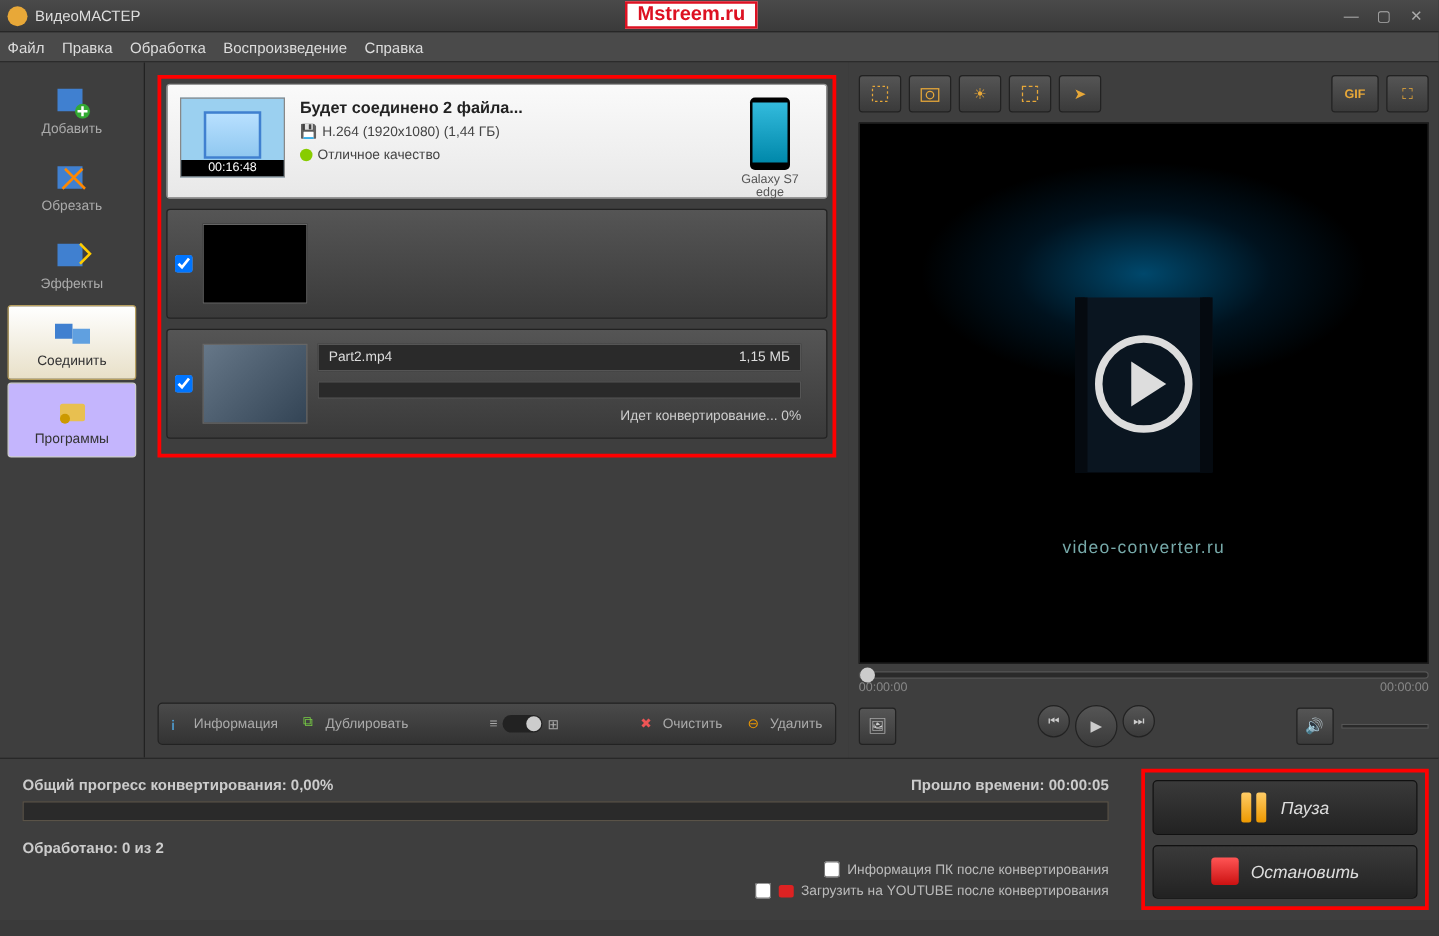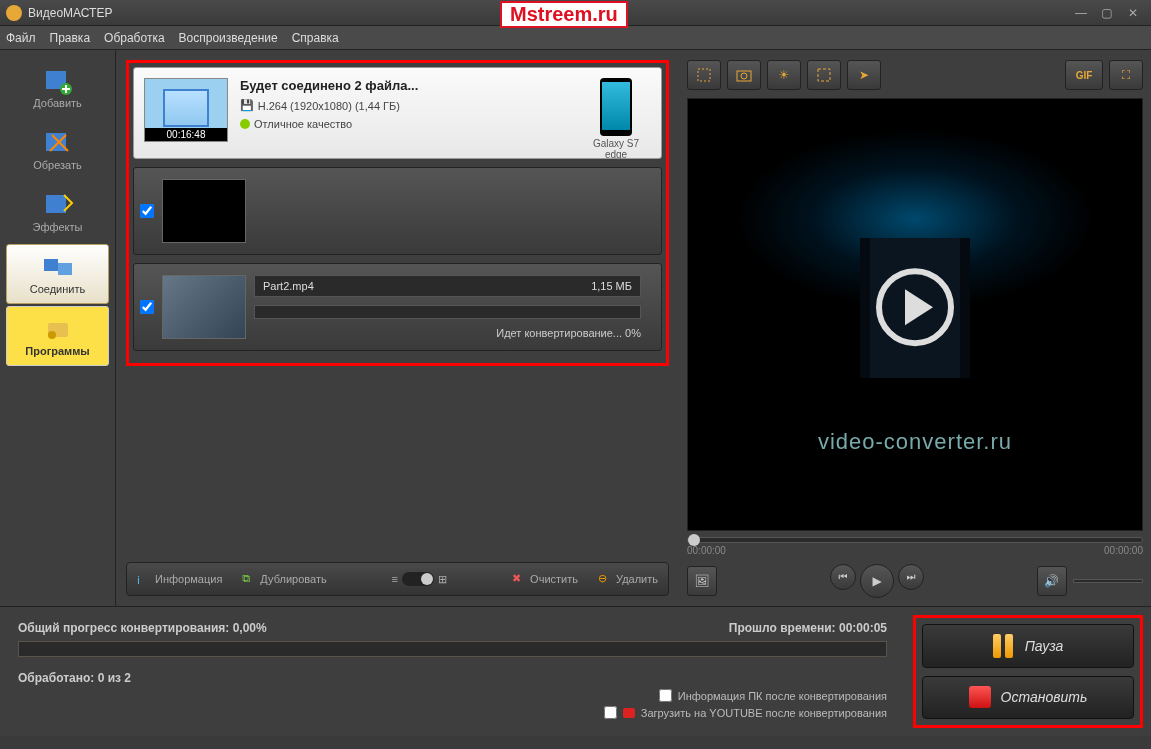--- a/index.html
+++ b/index.html
@@ -1,29 +1,29 @@
 <!DOCTYPE html>
 <html><head>
 <meta charset="utf-8">
 <style>
 * { box-sizing: border-box; margin: 0; padding: 0; font-family: Arial, sans-serif; }
 body { background: #3a3a3a; width: 1151px; height: 749px; overflow: hidden; color: #ccc; font-size: 12px; }
 .titlebar { height: 26px; background: linear-gradient(#4a4a4a,#3a3a3a); display: flex; align-items: center; padding: 0 6px; border-bottom: 1px solid #222; }
 .titlebar .logo { width: 16px; height: 16px; background: #e8a838; border-radius: 50%; margin-right: 6px; }
 .titlebar .title { color: #ddd; font-size: 12px; }
-.titlebar .watermark { position: absolute; left: 500px; top: 1px; color: #d12; font-weight: bold; font-size: 20px; border: 2px solid #d12; padding: 0 8px; background: #fff; }
+.titlebar .watermark { position: absolute; left: 500px; top: 1px; color: #d12; font-weight: bold; font-size: 16px; border: 2px solid #d12; padding: 0 8px; background: #fff; }
 .titlebar .winbtns { margin-left: auto; display: flex; gap: 2px; }
 .winbtn { width: 24px; height: 18px; display: flex; align-items: center; justify-content: center; color: #aaa; cursor: pointer; }
 .menubar { height: 24px; background: #4a4a4a; display: flex; align-items: center; padding: 0 6px; gap: 14px; border-bottom: 1px solid #222; }
 .menubar span { color: #ddd; font-size: 12px; cursor: pointer; }
 .workspace { display: flex; height: 556px; }
 .sidebar { width: 116px; background: #3e3e3e; padding-top: 6px; border-right: 1px solid #222; }
 .sidetool { height: 60px; display: flex; flex-direction: column; align-items: center; justify-content: center; color: #aaa; font-size: 11px; margin: 2px 6px; border-radius: 3px; cursor: pointer; }
 .sidetool.active { background: linear-gradient(#fff,#e8e0c8); color: #333; border: 1px solid #b8a060; }
-.sidetool.plain { background: #fde047; color: #333; border: 1px solid #ccc; font-weight: bold; }
+.sidetool.plain { background: #c4b5fd; color: #333; border: 1px solid #ccc; }
 .sidetool .ico { width: 32px; height: 28px; margin-bottom: 2px; }
 .centercol { flex: 1; background: #3e3e3e; padding: 10px; display: flex; flex-direction: column; }
 .redbox { border: 3px solid #f00; padding: 4px; }
 .merge-card { background: linear-gradient(#fafafa,#e8e8e8); border: 1px solid #999; border-radius: 3px; height: 92px; display: flex; padding: 10px; gap: 12px; margin-bottom: 8px; }
 .thumb { width: 84px; height: 64px; background: #9bd0f0; border: 1px solid #888; position: relative; }
 .thumb .tbar { position: absolute; bottom: 0; left: 0; right: 0; background: #000; color: #fff; font-size: 10px; text-align: center; padding: 1px; }
 .thumb .reel { position: absolute; top: 10px; left: 18px; width: 46px; height: 38px; background: linear-gradient(#b8e0ff,#90c8f0); border: 2px solid #4080d0; }
 .merge-info { flex: 1; }
 .merge-title { font-weight: bold; color: #222; font-size: 13px; margin-bottom: 6px; }
 .merge-line { color: #444; font-size: 11px; margin-bottom: 6px; display: flex; align-items: center; gap: 4px; }
@@ -46,21 +46,21 @@
 .rightcol { width: 472px; background: #3e3e3e; padding: 8px; display: flex; flex-direction: column; }
 .righttools { height: 34px; display: flex; gap: 6px; align-items: center; }
 .rtbtn { width: 34px; height: 30px; background: linear-gradient(#555,#3a3a3a); border: 1px solid #222; border-radius: 3px; display: flex; align-items: center; justify-content: center; color: #e8a838; cursor: pointer; }
 .preview { flex: 1; background: #000; margin-top: 6px; border: 1px solid #222; position: relative; overflow: hidden; }
 .glow { position: absolute; top: 30px; left: 50%; transform: translateX(-50%); width: 360px; height: 180px; background: radial-gradient(ellipse, rgba(0,120,180,0.6) 0%, rgba(0,60,100,0.3) 40%, transparent 70%); }
 .filmstrip { position: absolute; left: 50%; top: 50%; transform: translate(-50%,-55%); width: 110px; height: 140px; background: #0a1520; border-left: 10px solid #050a10; border-right: 10px solid #050a10; }
 .filmstrip::before, .filmstrip::after { content:''; position:absolute; top:0; bottom:0; width:6px; background: repeating-linear-gradient(#050a10 0 6px, transparent 6px 12px); }
 .filmstrip::before { left:-8px; } .filmstrip::after { right:-8px; }
 .playbig { position: absolute; left: 50%; top: 50%; transform: translate(-50%,-60%); width: 78px; height: 78px; border: 6px solid #ddd; border-radius: 50%; display: flex; align-items: center; justify-content: center; }
 .playbig::after { content:''; border-left: 28px solid #ddd; border-top: 18px solid transparent; border-bottom: 18px solid transparent; margin-left: 8px; }
-.vcrt { position: absolute; left: 50%; top: 330px; transform: translateX(-50%); color: #7aa; font-size: 22px; letter-spacing: 1px; }
+.vcrt { position: absolute; left: 50%; top: 330px; transform: translateX(-50%); color: #7aa; font-size: 14px; letter-spacing: 1px; }
 .seekrow { margin-top: 6px; }
 .seek { height: 6px; background: #2a2a2a; border: 1px solid #555; border-radius: 3px; position: relative; }
 .seek .knob { position: absolute; left: 0; top: -4px; width: 12px; height: 12px; background: #ccc; border-radius: 50%; }
 .timerow { display: flex; justify-content: space-between; color: #888; font-size: 10px; margin-top: 2px; }
 .controls { margin-top: 8px; display: flex; align-items: center; gap: 8px; }
 .ctrlbtn { width: 30px; height: 30px; background: linear-gradient(#555,#3a3a3a); border: 1px solid #222; border-radius: 3px; display: flex; align-items: center; justify-content: center; color: #ccc; cursor: pointer; }
 .playctrl { display: flex; gap: 4px; margin: 0 auto; }
 .playctrl .ctrlbtn.round { width: 26px; height: 26px; border-radius: 50%; font-size: 10px; }
 .playctrl .ctrlbtn.big { width: 34px; height: 34px; border-radius: 50%; }
 .vol { display: flex; align-items: center; gap: 6px; }

